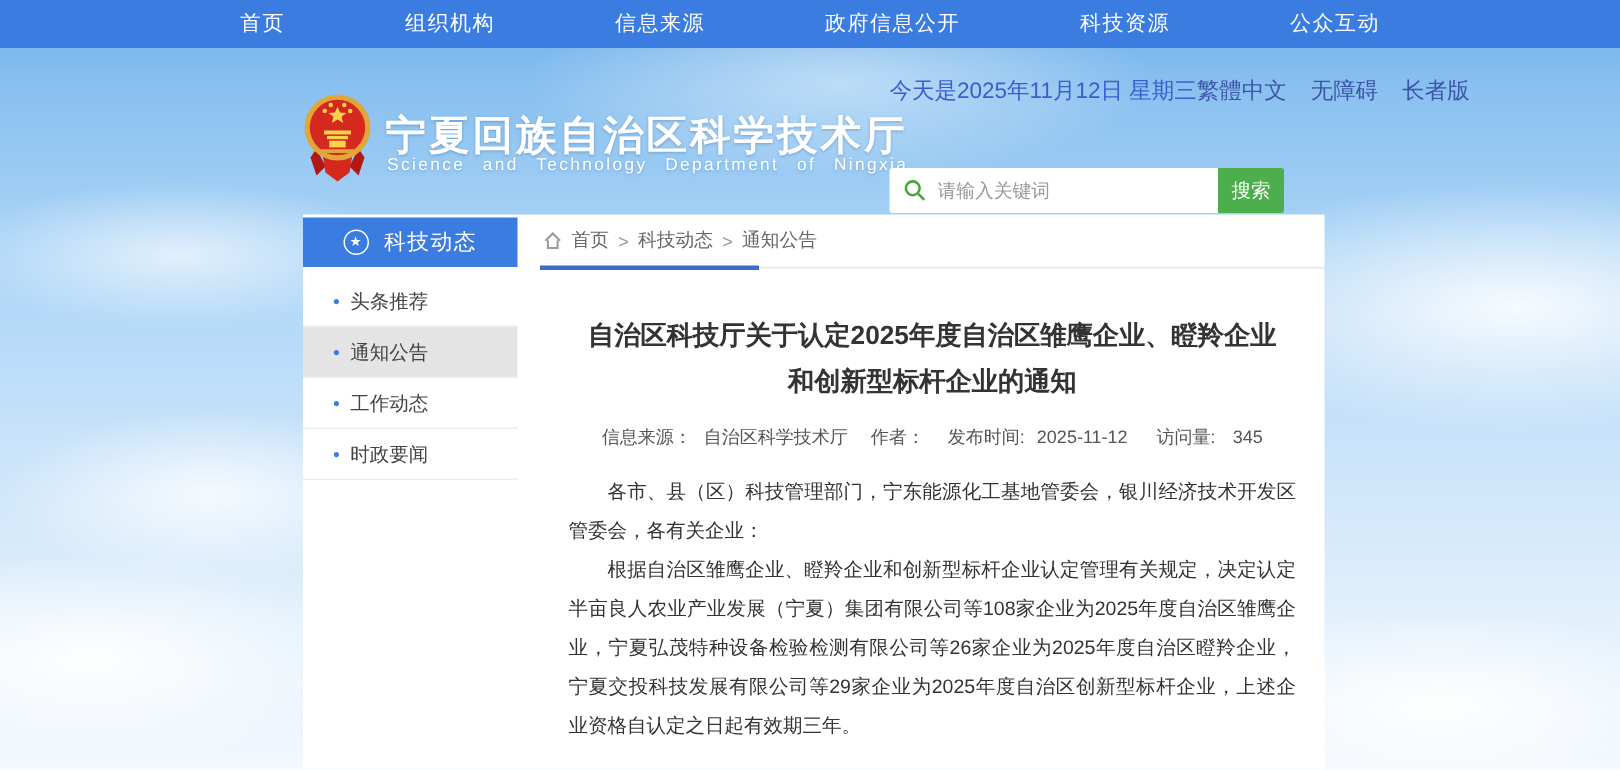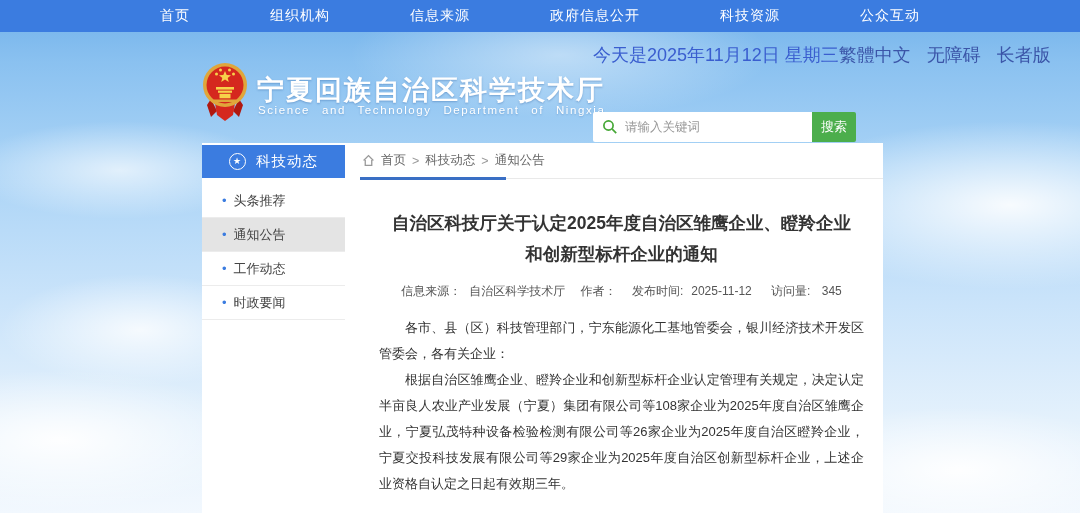--- a/index.html
+++ b/index.html
@@ -29,21 +29,21 @@
   .site-title {
     position:absolute; left:257px; top:72px; color:#fff; font-size:27px; font-weight:bold;
     letter-spacing:2px; text-shadow:0 1px 2px rgba(30,80,150,.35); white-space:nowrap;
   }
   .site-sub {
     position:absolute; left:258px; top:104px; color:#fff; font-size:11.5px;
     letter-spacing:1.6px; word-spacing:7px; text-shadow:0 1px 2px rgba(30,80,150,.3); white-space:nowrap;text-align:right;
   }
   .top-right {
     position:absolute; left:593px; top:51px; width:282px; height:16px;
-    display:flex; justify-content:space-between; align-items:flex-end; font-size:18px; white-space:nowrap;
+    display:flex; justify-content:space-between; align-items:flex-start; font-size:15px; white-space:nowrap;
   }
   .today { color:#3a5ecf; }
   .quick-links { display:flex; gap:16px; }
   .quick-links a { color:#3b55a8; text-decoration:none; cursor:pointer; }
 
   .searchbar { position:absolute; left:593px; top:74px; width:263px; height:30px; display:flex;margin-top:38px; }
   .search-input {
     flex:1; background:#fff; border:none; outline:none; height:30px;
     padding:0 8px 0 32px; font-size:12.5px; color:#333;
     border-radius:2px 0 0 2px;

